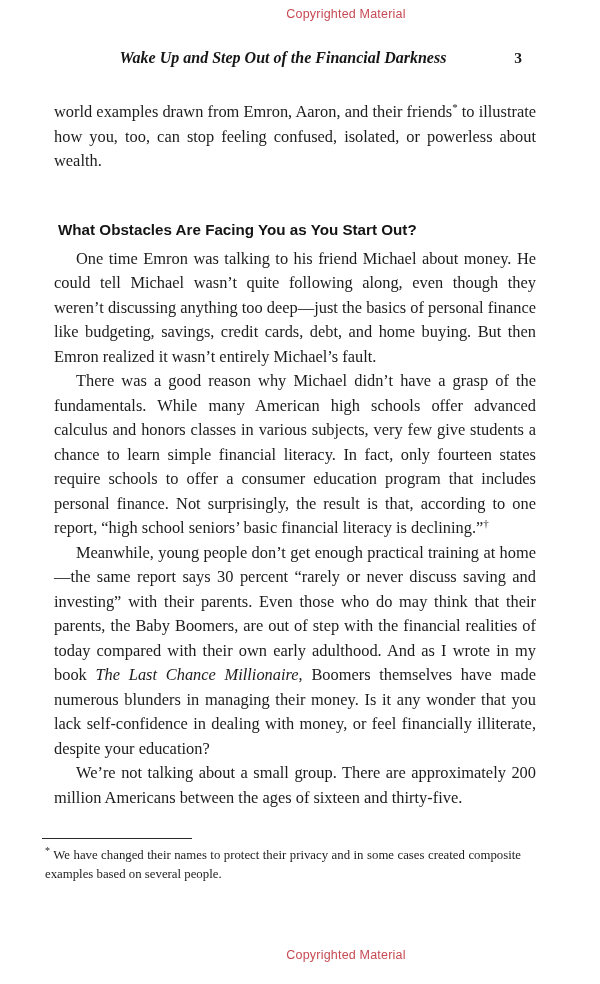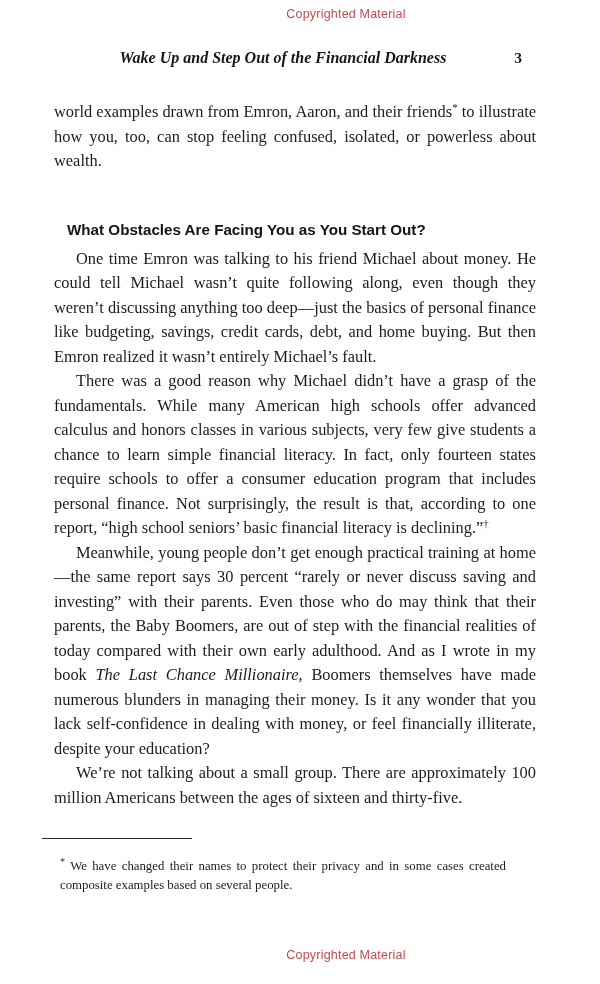--- a/index.html
+++ b/index.html
@@ -55,21 +55,21 @@
     -webkit-hyphens: auto;
     hyphens: auto;
   }
   .para { margin: 0; text-indent: 22px; }
   .para.no-indent { text-indent: 0; }
   .section-heading {
     font-family: "Liberation Sans", sans-serif;
     font-weight: bold;
     font-size: 15.2px;
     line-height: 24px;
-    margin: 44px 0 5px 13px;
+    margin: 44px 0 5px 4px;
     text-align: left;
     text-indent: 0;
     color: #141414;
   }
   .fn-mark {
     font-size: 11px;
     line-height: 0;
     vertical-align: super;
   }
   .book-title { font-style: italic; }
@@ -80,21 +80,21 @@
     font-size: 12.8px;
     line-height: 18.6px;
     text-align: justify;
     text-justify: inter-word;
   }
   .footnote-rule {
     width: 150px;
     border-top: 1.5px solid #2a2a2a;
     margin-bottom: 7px;
   }
-  .footnote { margin: 18px; }
+  .footnote { margin: 3px; }
   .footnote .fn-mark { font-size: 10px; }
 </style>
 </head>
 <body>
 
 <div class="page">
 
   <div class="copyright copyright-top">Copyrighted Material</div>
 
   <div class="running-header">
@@ -108,21 +108,21 @@
     <p class="para no-indent"><span>world examples drawn from Emron, Aaron, and their friends</span><sup class="fn-mark">*</sup><span> to illustrate how you, too, can stop feeling confused, isolated, or powerless about wealth.</span></p>
 
     <h2 class="section-heading">What Obstacles Are Facing You as You Start Out?</h2>
 
     <p class="para">One time Emron was talking to his friend Michael about money. He could tell Michael wasn’t quite following along, even though they weren’t discussing anything too deep—just the basics of personal finance like budgeting, savings, credit cards, debt, and home buying. But then Emron realized it wasn’t entirely Michael’s fault.</p>
 
     <p class="para"><span>There was a good reason why Michael didn’t have a grasp of the fundamentals. While many American high schools offer advanced calculus and honors classes in various subjects, very few give students a chance to learn simple financial literacy. In fact, only fourteen states require schools to offer a consumer education program that includes personal finance. Not surprisingly, the result is that, according to one report, “high school seniors’ basic financial literacy is declining.”</span><sup class="fn-mark">†</sup></p>
 
     <p class="para"><span>Meanwhile, young people don’t get enough practical training at home—the same report says 30 percent “rarely or never discuss saving and investing” with their parents. Even those who do may think that their parents, the Baby Boomers, are out of step with the financial realities of today compared with their own early adulthood. And as I wrote in my book </span><em class="book-title">The Last Chance Millionaire</em><span>, Boomers themselves have made numerous blunders in managing their money. Is it any wonder that you lack self-confidence in dealing with money, or feel financially illiterate, despite your education?</span></p>
 
-    <p class="para">We’re not talking about a small group. There are approximately 100 million Americans between the ages of sixteen and thirty-five.</p>
+    <p class="para">We’re not talking about a small group. There are approximately 200 million Americans between the ages of sixteen and thirty-five.</p>
 
   </div>
 
   <div class="footnotes">
     <div class="footnote-rule"></div>
 
     <p class="footnote"><sup class="fn-mark">*</sup> <span>We have changed their names to protect their privacy and in some cases created composite examples based on several people.</span></p>
 
   </div>
 

